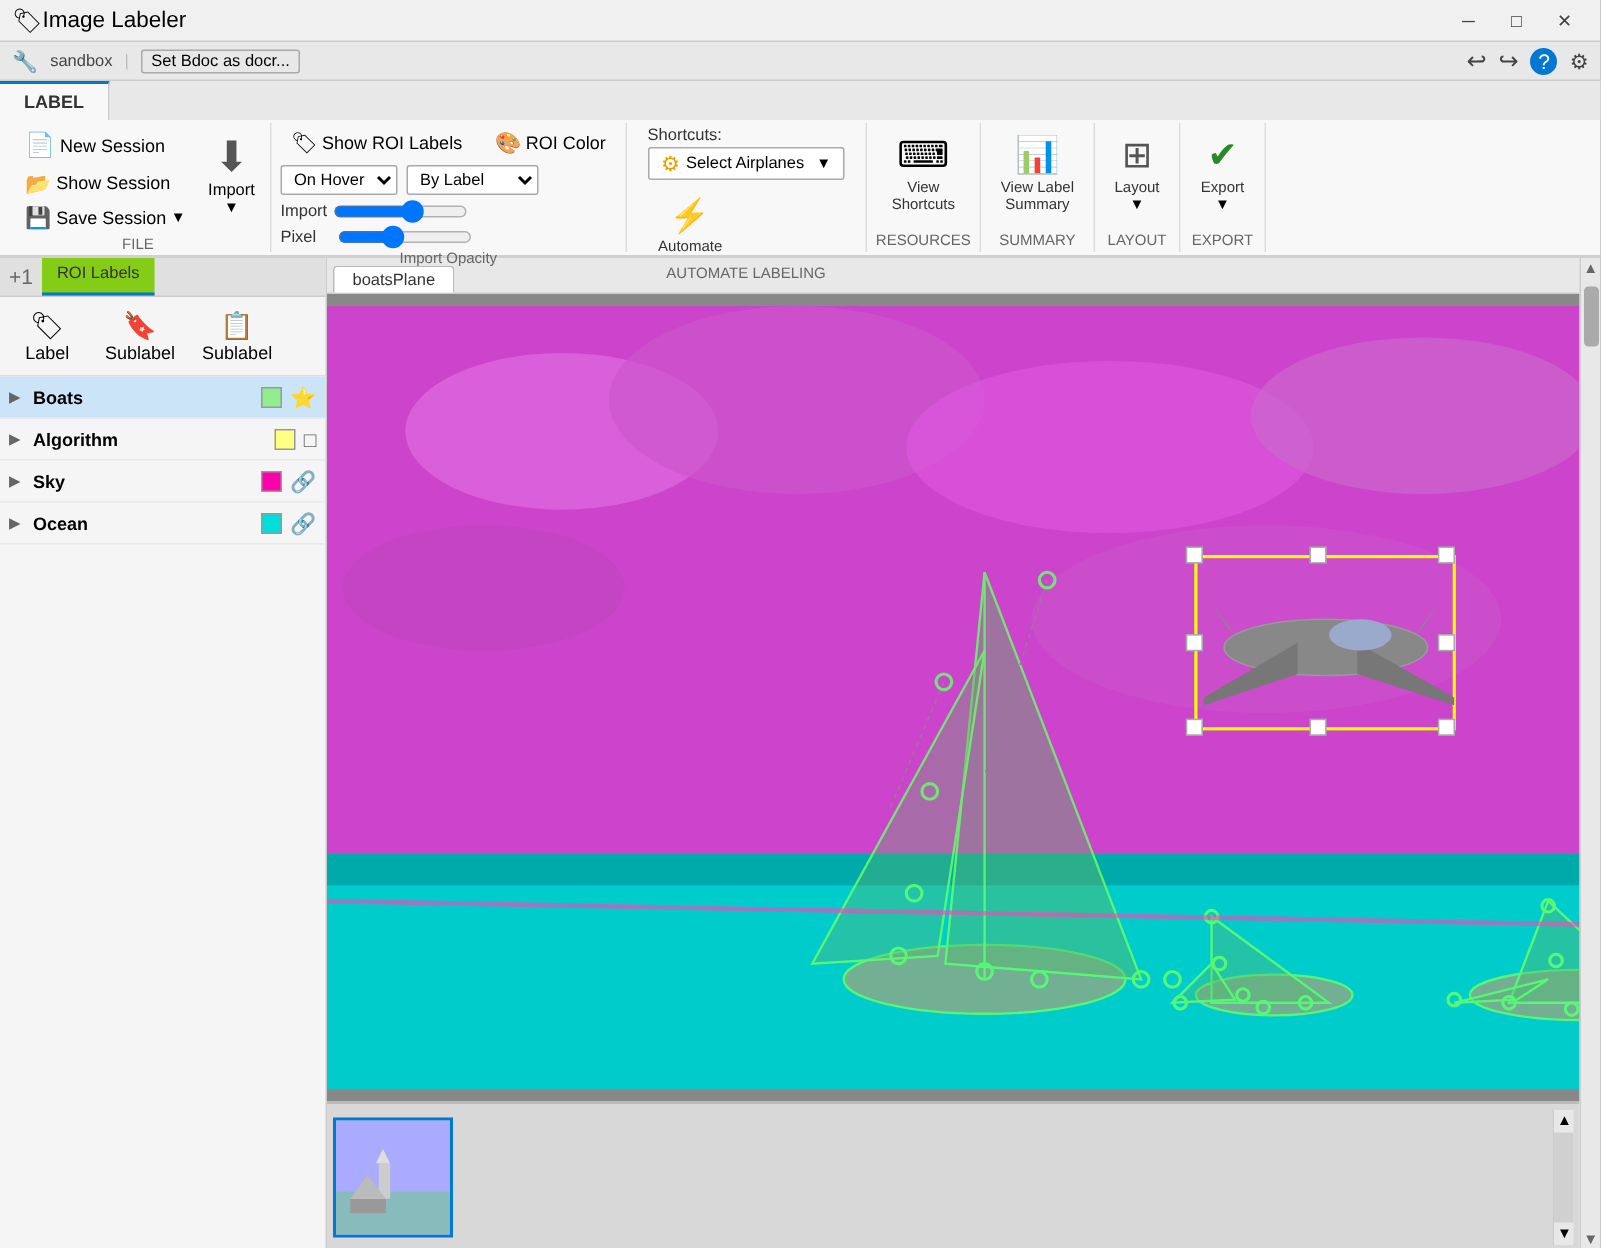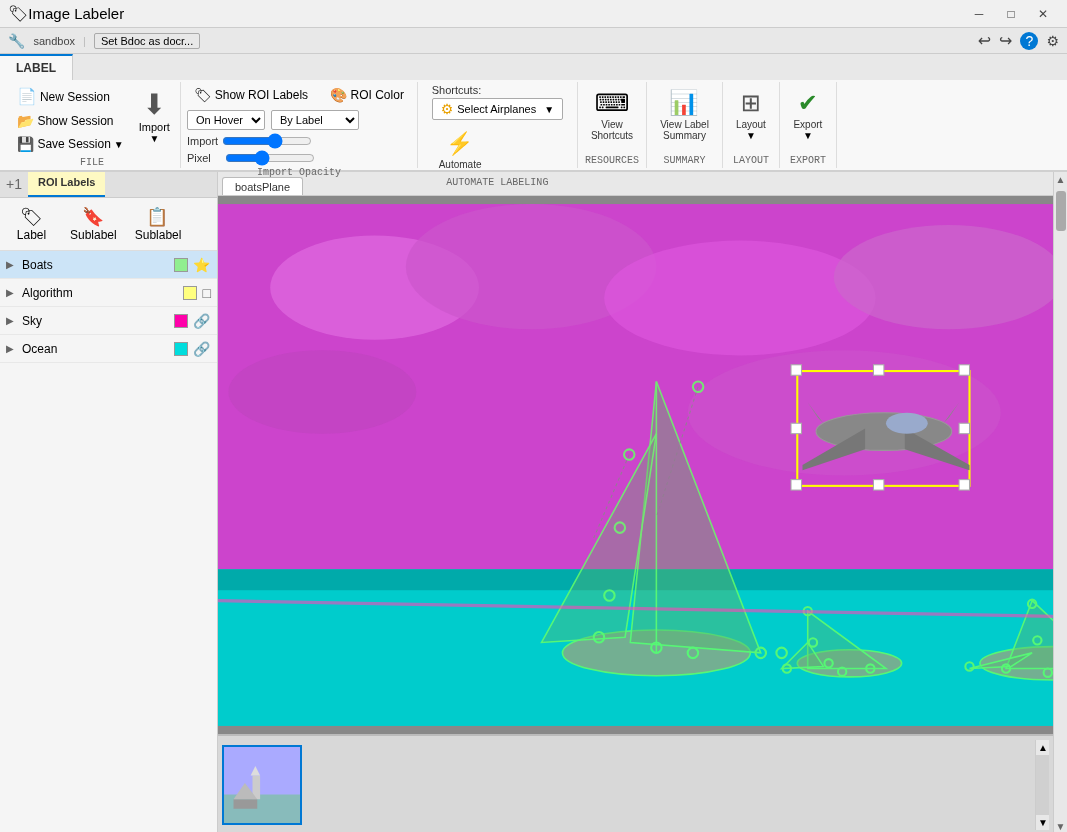--- a/index.html
+++ b/index.html
@@ -50,21 +50,20 @@
       display: flex;
       flex-direction: column;
       align-items: center;
       border-right: 1px solid #ddd;
       padding: 2px 6px;
       position: relative;
     }
     .ribbon-group-label {
       font-size: 10px; color: #666; margin-top: auto; padding-top: 2px;
       text-align: right;
-      font-family: Liberation Mono, monospace;
     }
     .ribbon-group-content {
       display: flex; align-items: flex-start; gap: 4px; flex: 1;
     }
 
     .btn-large {
       display: flex; flex-direction: column; align-items: center;
       cursor: pointer; padding: 4px 6px; border: 1px solid transparent;
       border-radius: 3px; min-width: 44px;
     }
@@ -109,21 +108,21 @@
     #panel-tabs {
       display: flex;
       background: #e0e0e0;
       border-bottom: 1px solid #ccc;
       height: 26px;
     }
     #panel-tabs .ptab {
       padding: 4px 10px; font-size: 11px; cursor: pointer; color: #333;
     }
     #panel-tabs .ptab.active {
-      background: #fef9c3; border-bottom: 2px solid #0078d4; font-weight: bold;
+      background: #84cc16; border-bottom: 2px solid #0078d4; font-weight: normal;
     }
     #panel-tabs .add-btn {
       padding: 4px 6px; font-size: 14px; cursor: pointer; color: #666;
     }
 
     
     #roi-buttons {
       display: flex;
       padding: 4px;
       gap: 4px;
@@ -136,21 +135,21 @@
     }
 
     
     #label-list { flex: 1; overflow-y: auto; }
     .label-item {
       display: flex; align-items: center; height: 28px;
       padding: 0 6px; cursor: pointer; border-bottom: 1px solid #e8e8e8;
     }
     .label-item.selected { background: #cce4f7; }
     .label-item .expand-arrow { font-size: 10px; color: #666; margin-right: 4px; width: 12px; }
-    .label-item .item-name { flex: 1; font-size: 12px; font-weight: normal; }
+    .label-item .item-name { flex: 1; font-size: 12px; font-weight: bold; }
     .label-item .color-swatch { width: 14px; height: 14px; border: 1px solid #999; margin-right: 4px; }
     .label-item .item-icon { font-size: 14px; color: #666; margin-left: 2px; }
 
     
     #content-area {
       flex: 1;
       display: flex;
       flex-direction: column;
       overflow: hidden;
     }

